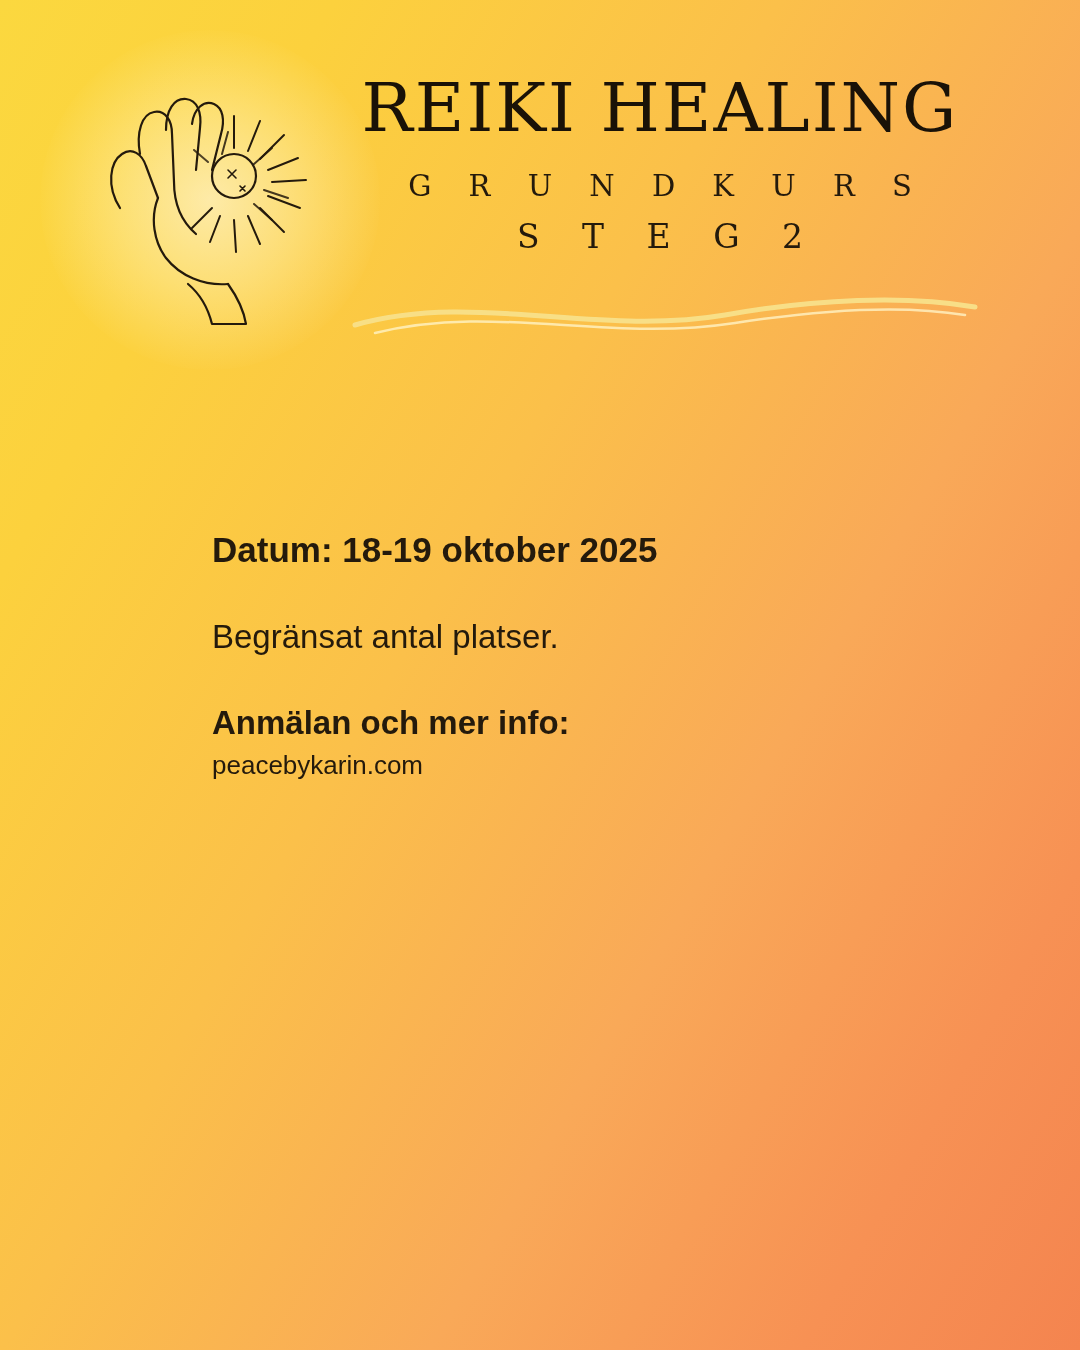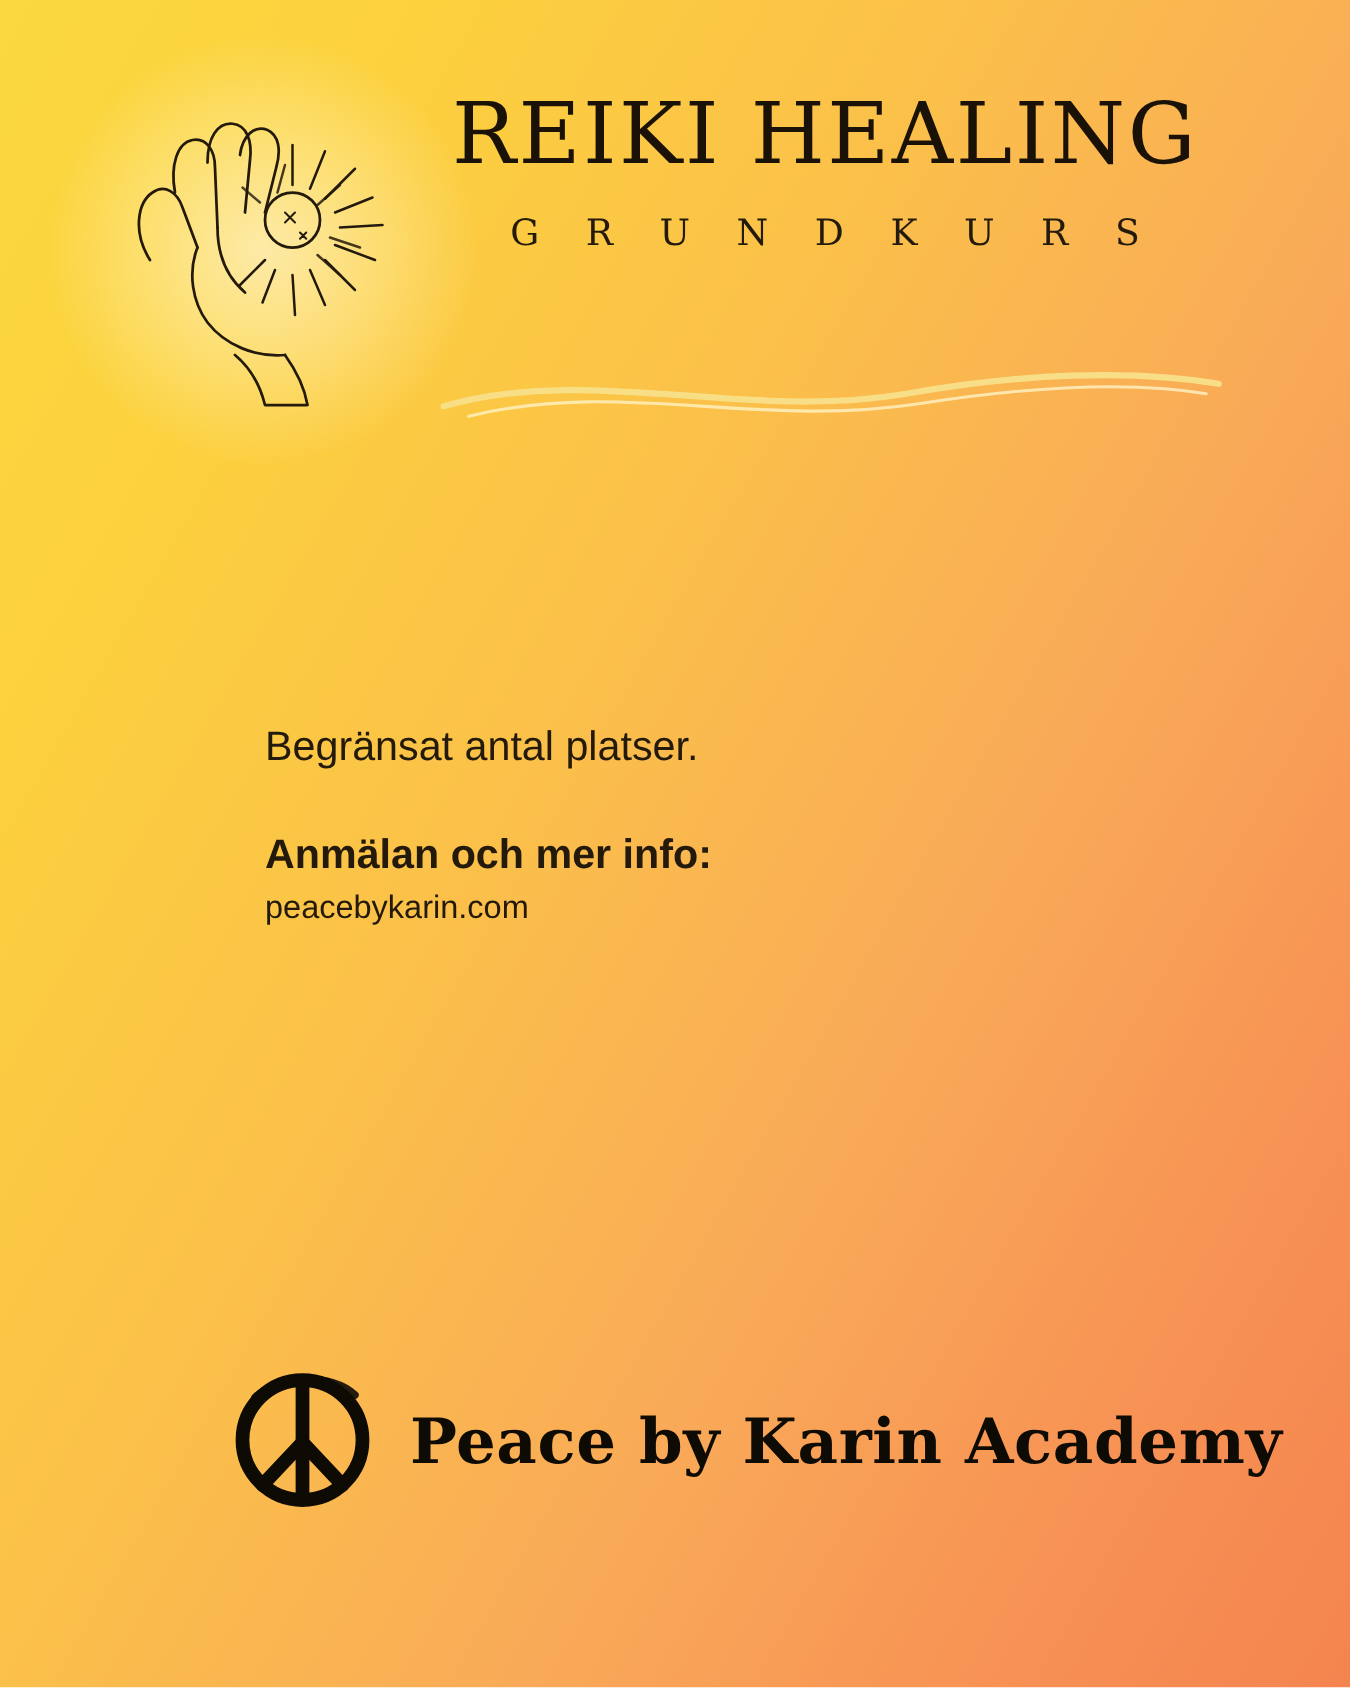--- a/index.html
+++ b/index.html
@@ -211,47 +211,37 @@
           <path d="M202 132 l24 8" opacity="0.85"></path>
           <path d="M192 146 l18 16" opacity="0.85"></path>
           <path d="M146 104 l-14 -12" opacity="0.8"></path>
         </g>
       </svg>
     </div>
 
     <div class="title-block">
       <div class="main-title">REIKI HEALING</div>
       <div class="subtitle-1">G R U N D K U R S</div>
+      <div class="subtitle-2">S T E G   2</div>
     </div>
 
     <div class="swoosh">
       <svg viewBox="0 0 640 60" width="640" height="60" aria-hidden="true">
         <path d="M10 40 C130 6 250 52 380 30 C470 14 560 10 630 22" fill="none" stroke="#f8e08a" stroke-width="5" stroke-linecap="round" opacity="0.95"></path>
         <path d="M30 48 C150 18 260 58 390 38 C480 24 560 20 620 30" fill="none" stroke="#fff3c4" stroke-width="2.5" stroke-linecap="round" opacity="0.8"></path>
       </svg>
     </div>
   </div>
 
   <div class="details">
 
+    <div class="line-date">Datum: 18-19 oktober 2025</div>
 
 
 
     <div class="detail-note">Begränsat antal platser.</div>
 
     <div class="cta-title">Anmälan och mer info:</div>
     <div class="cta-link">peacebykarin.com</div>
   </div>
 
-  <div class="brand">
-    <div class="peace-icon">
-      <svg viewBox="0 0 120 120" width="120" height="120" aria-hidden="true">
-        <circle cx="60" cy="60" r="48" fill="none" stroke="#0e0b05" stroke-width="11"></circle>
-        <path d="M60 14 L60 106" stroke="#0e0b05" stroke-width="11" stroke-linecap="round"></path>
-        <path d="M60 62 L28 96" stroke="#0e0b05" stroke-width="11" stroke-linecap="round"></path>
-        <path d="M60 62 L92 96" stroke="#0e0b05" stroke-width="11" stroke-linecap="round"></path>
-        <path d="M22 26 C40 8 84 6 102 24" fill="none" stroke="#0e0b05" stroke-width="6" stroke-linecap="round" opacity="0.9"></path>
-      </svg>
-    </div>
-    <div class="brand-name">Peace by Karin Academy</div>
-  </div>
 
 </div>
 
 </body></html>

